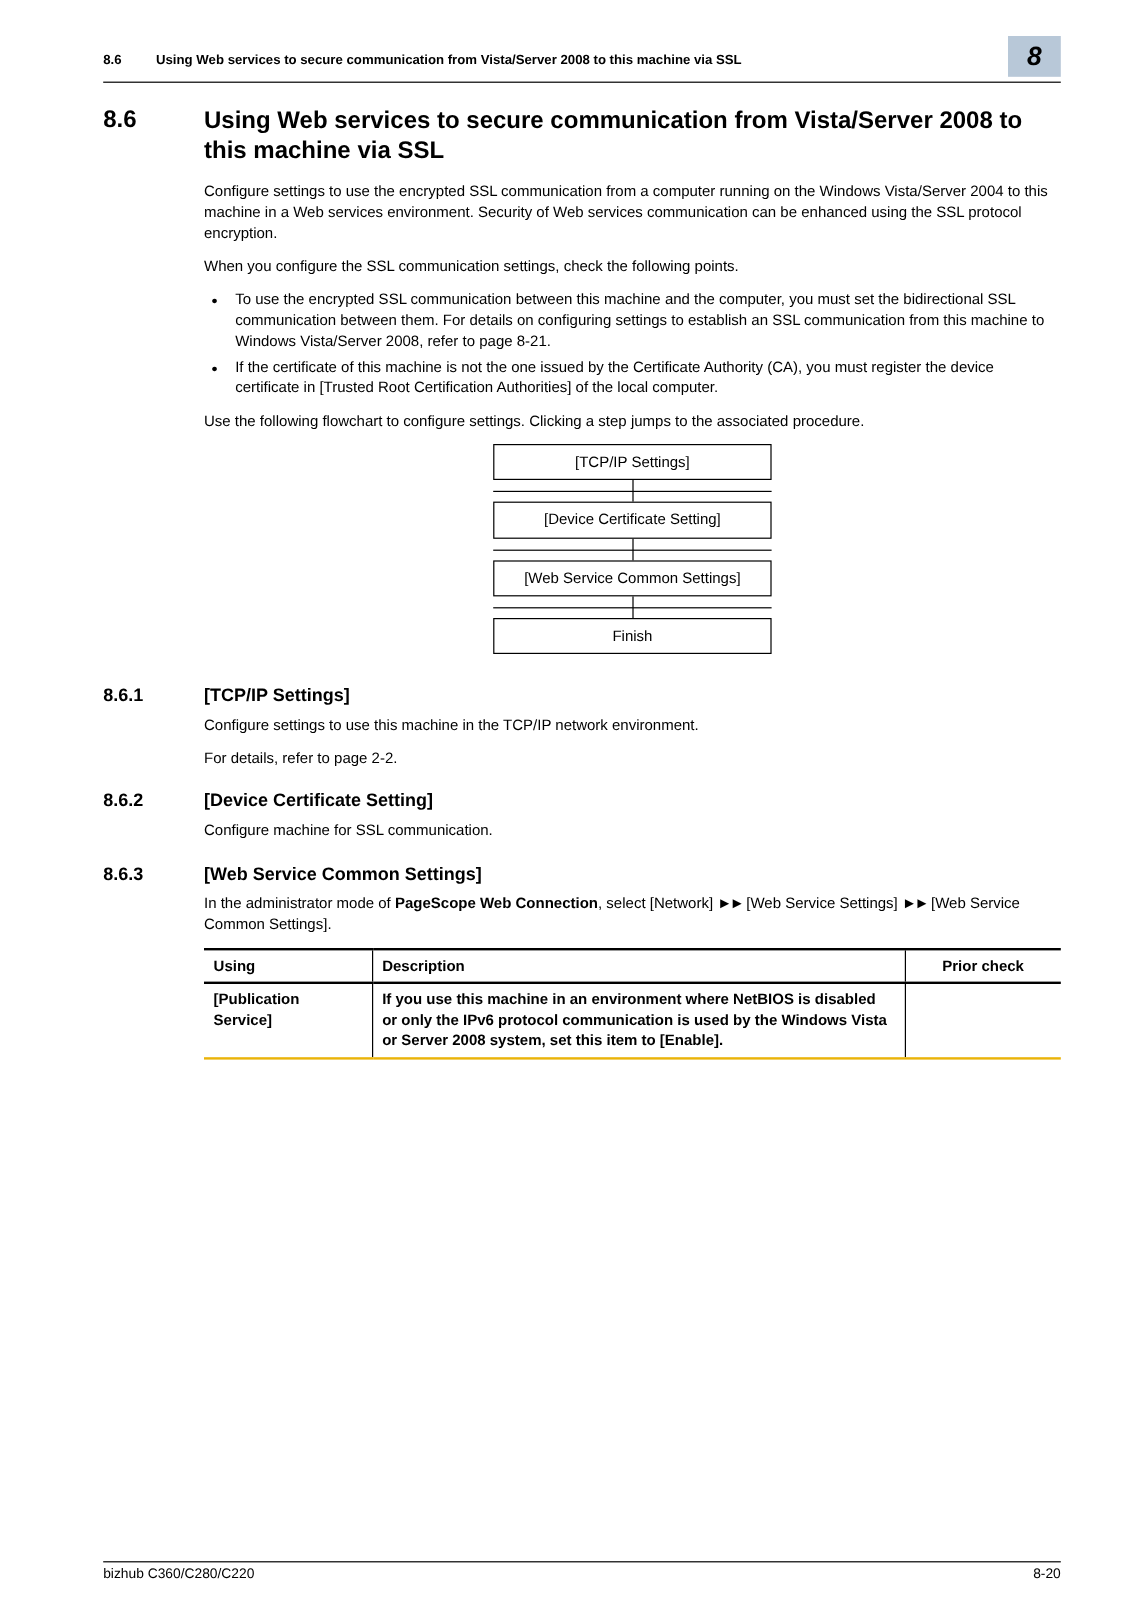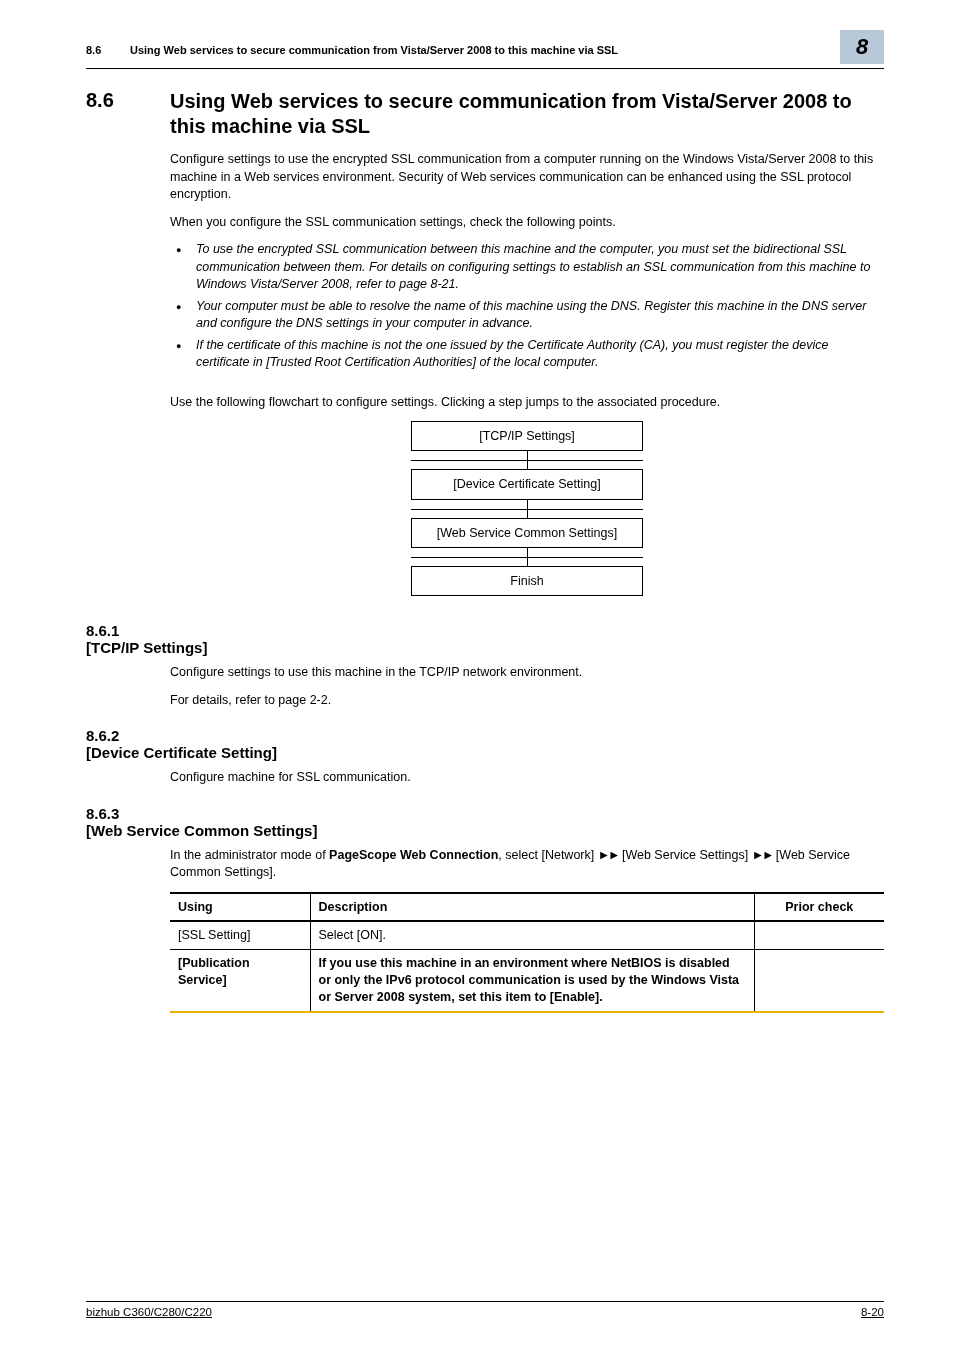--- a/index.html
+++ b/index.html
@@ -59,22 +59,21 @@
     line-height: 1.25;
   }
   .body-block { margin-left: 84px; }
   .para {
     font-size: 12.5px;
     line-height: 1.4;
     margin-bottom: 10px;
   }
   ul.bullets {
     list-style: none;
-    margin-bottom: 22px;
-    font-style: italic;
+    margin-bottom: 10px;
   }
   ul.bullets li {
     font-size: 12.5px;
     line-height: 1.4;
     position: relative;
     padding-left: 26px;
     margin-bottom: 4px;
   }
   ul.bullets li::before {
     content: "●";
@@ -107,21 +106,21 @@
     border-left: 1px solid #000;
   }
   .flow-conn::after {
     content: "";
     position: absolute;
     left: 0;
     right: 0;
     top: 50%;
     border-top: 1px solid #000;
   }
-  .h2-row { display: flex; margin-top: 18px; margin-bottom: 8px; flex-direction: column; }
+  .h2-row { display: flex; margin-top: 18px; margin-bottom: 8px; }
   .h2-num {
     font-size: 15px;
     font-weight: bold;
     width: 84px;
     flex-shrink: 0;
   }
   .h2-title {
     font-size: 15px;
     font-weight: bold;
   }
@@ -154,45 +153,43 @@
   .footer {
     position: absolute;
     left: 86px;
     right: 70px;
     bottom: 32px;
     border-top: 1px solid #000;
     padding-top: 4px;
     display: flex;
     justify-content: space-between;
     font-size: 11.5px;
-    text-decoration: underline;
   }
 </style>
 </head>
 <body>
 
 <div class="page">
 
   <div class="header-row">
     <div class="hdr-num">8.6</div>
     <div class="hdr-title">Using Web services to secure communication from Vista/Server 2008 to this machine via SSL</div>
     <div class="chapter-badge">8</div>
   </div>
 
   <div class="h1-row">
     <div class="h1-num">8.6</div>
     <div class="h1-title">Using Web services to secure communication from Vista/Server 2008 to this machine via SSL</div>
   </div>
 
   <div class="body-block">
-    <p class="para">Configure settings to use the encrypted SSL communication from a computer running on the Windows Vista/Server 2008 to this machine in a Web services environment. Security of Web services communication can be enhanced using the SSL protocol encryption.</p>
+    <p class="para">Configure settings to use the encrypted SSL communication from a computer running on the Windows Vista/Server 2004 to this machine in a Web services environment. Security of Web services communication can be enhanced using the SSL protocol encryption.</p>
     <p class="para">When you configure the SSL communication settings, check the following points.</p>
     <ul class="bullets">
       <li>To use the encrypted SSL communication between this machine and the computer, you must set the bidirectional SSL communication between them. For details on configuring settings to establish an SSL communication from this machine to Windows Vista/Server 2008, refer to page 8-21.</li>
-      <li>Your computer must be able to resolve the name of this machine using the DNS. Register this machine in the DNS server and configure the DNS settings in your computer in advance.</li>
       <li>If the certificate of this machine is not the one issued by the Certificate Authority (CA), you must register the device certificate in [Trusted Root Certification Authorities] of the local computer.</li>
     </ul>
     <p class="para">Use the following flowchart to configure settings. Clicking a step jumps to the associated procedure.</p>
 
     <div class="flowchart">
       <div class="flow-box">[TCP/IP Settings]</div>
       <div class="flow-conn"></div>
       <div class="flow-box">[Device Certificate Setting]</div>
       <div class="flow-conn"></div>
       <div class="flow-box">[Web Service Common Settings]</div>
@@ -230,25 +227,20 @@
     <table class="settings">
       <thead>
         <tr>
           <th class="col-item">Using</th>
           <th>Description</th>
           <th class="col-prior">Prior check</th>
         </tr>
       </thead>
       <tbody>
         <tr>
-          <td>[SSL Setting]</td>
-          <td>Select [ON].</td>
-          <td></td>
-        </tr>
-        <tr>
           <td>[Publication Service]</td>
           <td>If you use this machine in an environment where NetBIOS is disabled or only the IPv6 protocol communication is used by the Windows Vista or Server 2008 system, set this item to [Enable].</td>
           <td></td>
         </tr>
       </tbody>
     </table>
   </div>
 
   <div class="footer">
     <span>bizhub C360/C280/C220</span>

